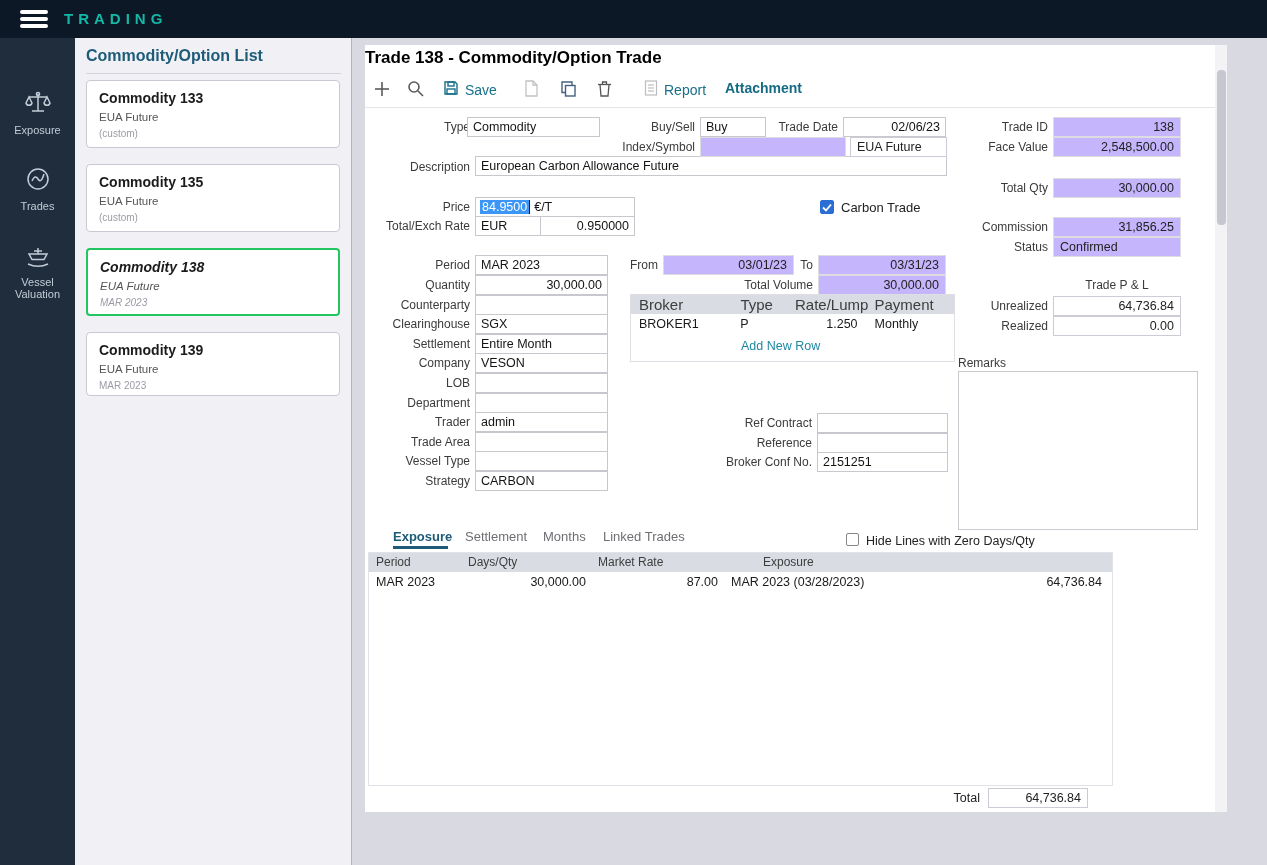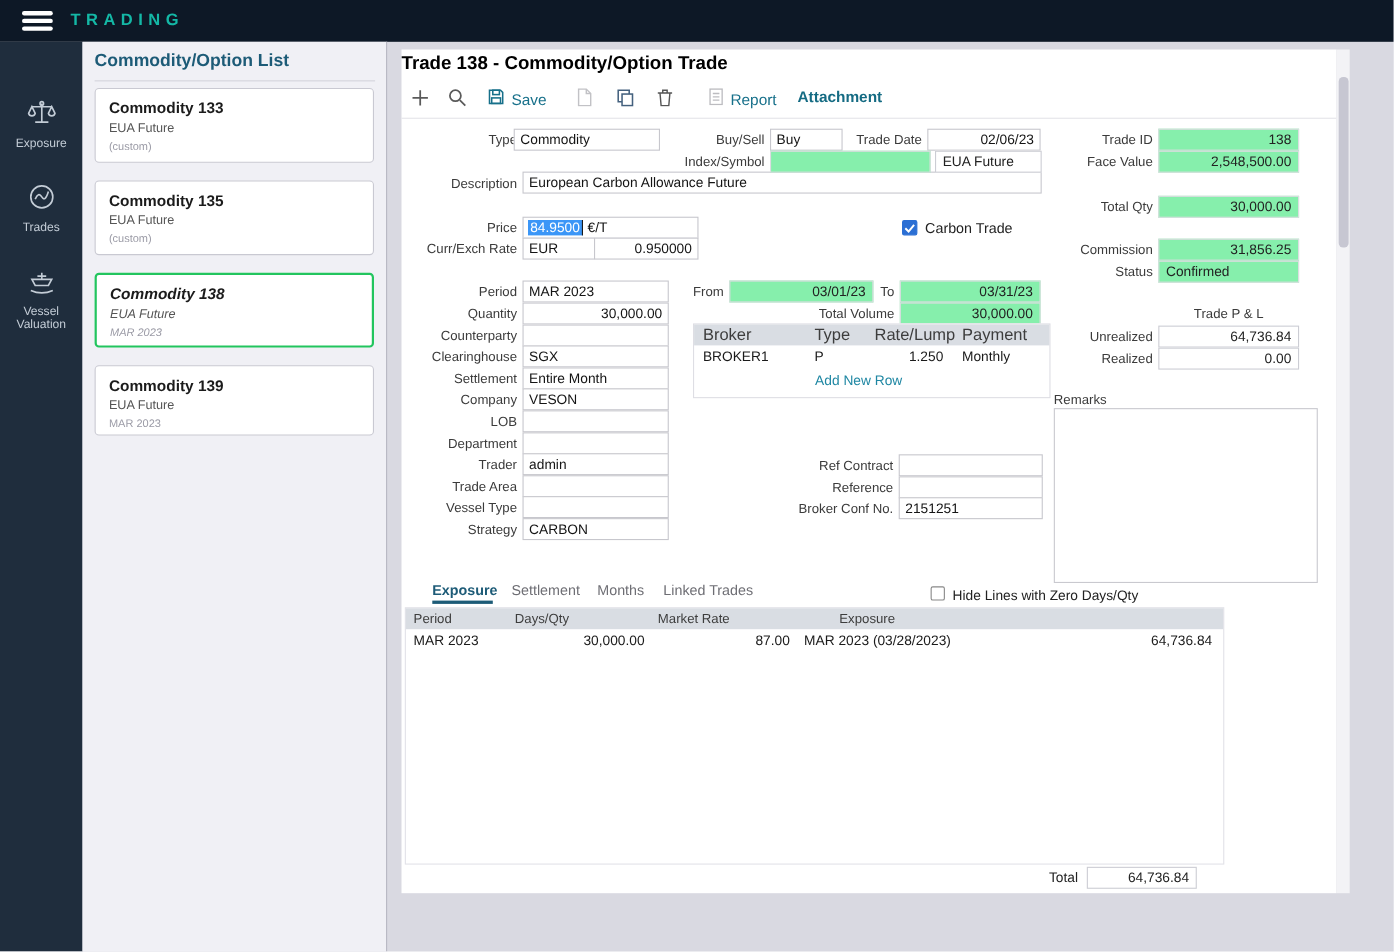--- a/index.html
+++ b/index.html
@@ -34,21 +34,21 @@
   .mainpanel { position:absolute; left:365px; top:45px; width:850px; height:767px; background:#fff; }
   .main-title { position:absolute; left:0px; top:3px; font-size:17px; font-weight:bold; color:#000; }
   .toolbar-div { position:absolute; left:0; top:62px; width:850px; height:1px; background:#e4e4e9; }
   .tbtn { position:absolute; top:35px; display:flex; align-items:center; gap:6px; cursor:pointer; font-size:14px; color:#17708a; }
 
   
   .lbl { position:absolute; font-size:12px; color:#3b3b3b; text-align:right; line-height:14px; white-space:nowrap; }
   .fld { position:absolute; height:20px; background:#fff; border:1px solid #c7c7cd; font-size:12.5px; color:#141414; padding:0 5px; font-family:inherit; }
   input.fld { outline:none; }
   .num { text-align:right; }
-  .ro { position:absolute; height:20px; background:#86efac; border:1px solid #dcdce1; font-size:12.5px; color:#222; padding:1px 6px; line-height:16px; white-space:nowrap; overflow:hidden; }
+  .ro { position:absolute; height:20px; background:#c4b5fd; border:1px solid #dcdce1; font-size:12.5px; color:#222; padding:1px 6px; line-height:16px; white-space:nowrap; overflow:hidden; }
   .wbox { position:absolute; height:20px; background:#fff; border:1px solid #cccdd4; font-size:12.5px; color:#222; padding:1px 6px; line-height:16px; }
   .pricebox { position:absolute; height:20px; background:#fff; border:1px solid #c7c7cd; font-size:12.5px; line-height:18px; padding:0 4px; white-space:nowrap; }
   .sel { background:#3b96f7; color:#fff; padding:0 2px; border-right:1.5px solid #1a1a1a; }
   .unit { color:#141414; margin-left:4px; }
   .cb { position:absolute; width:14px; height:14px; border:1px solid #888; background:#fff; border-radius:2px; cursor:pointer; display:flex; align-items:center; justify-content:center; }
   .cb.checked { background:#2b6fd4; border-color:#2b6fd4; }
   .cb-lbl { position:absolute; font-size:13px; color:#222; line-height:14px; white-space:nowrap; }
 
   
   .brokerbox { position:absolute; left:265px; top:249px; width:325px; height:68px; border:1px solid #dedee4; background:#fff; }
@@ -242,21 +242,21 @@
     <span>Report</span>
   </div>
   <div class="tbtn" style="left:360px;font-weight:bold;color:#156b83;">
     <span>Attachment</span>
   </div>
   <div class="toolbar-div"></div>
 
   <div class="lbl" style="left:-5px;top:75px;width:110px;">Type</div>
   <div class="lbl" style="left:-5px;top:115px;width:110px;">Description</div>
   <div class="lbl" style="left:-5px;top:155px;width:110px;">Price</div>
-  <div class="lbl" style="left:-5px;top:174px;width:110px;">Curr/Exch Rate</div>
+  <div class="lbl" style="left:-5px;top:174px;width:110px;">Total/Exch Rate</div>
   <div class="lbl" style="left:-5px;top:213px;width:110px;">Period</div>
   <div class="lbl" style="left:-5px;top:233px;width:110px;">Quantity</div>
   <div class="lbl" style="left:-5px;top:253px;width:110px;">Counterparty</div>
   <div class="lbl" style="left:-5px;top:272px;width:110px;">Clearinghouse</div>
   <div class="lbl" style="left:-5px;top:292px;width:110px;">Settlement</div>
   <div class="lbl" style="left:-5px;top:311px;width:110px;">Company</div>
   <div class="lbl" style="left:-5px;top:331px;width:110px;">LOB</div>
   <div class="lbl" style="left:-5px;top:351px;width:110px;">Department</div>
   <div class="lbl" style="left:-5px;top:370px;width:110px;">Trader</div>
   <div class="lbl" style="left:-5px;top:390px;width:110px;">Trade Area</div>

